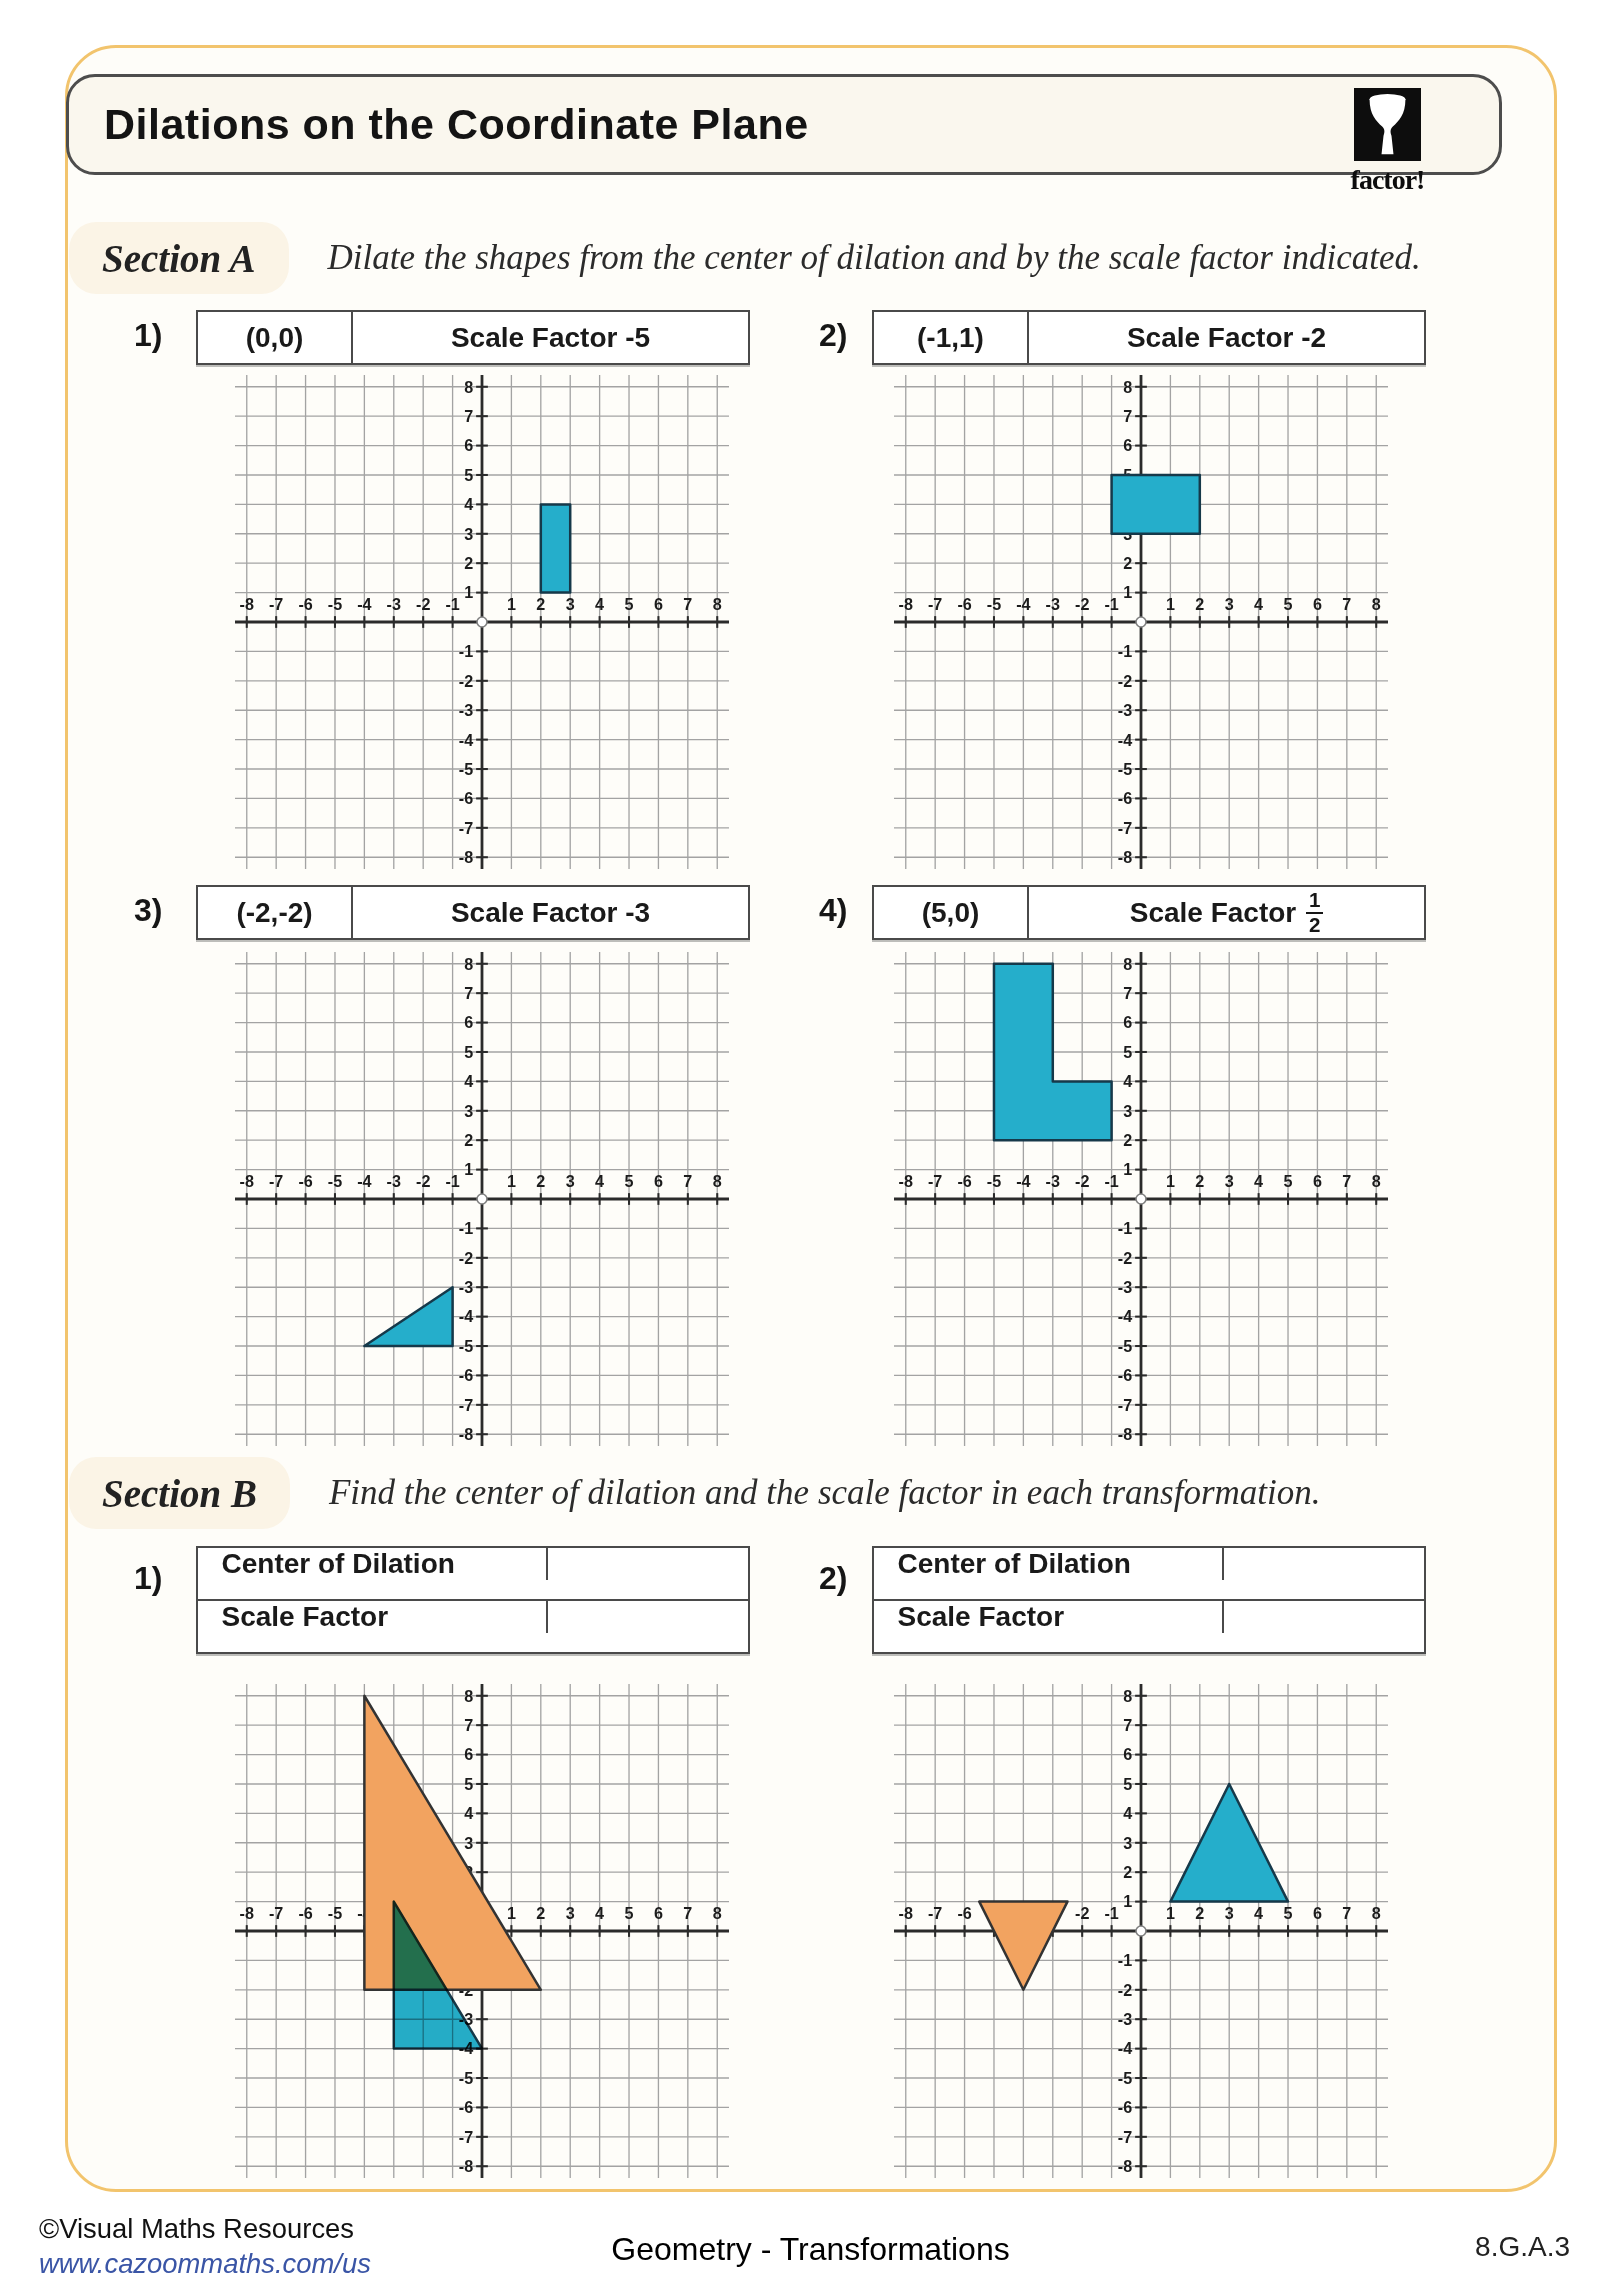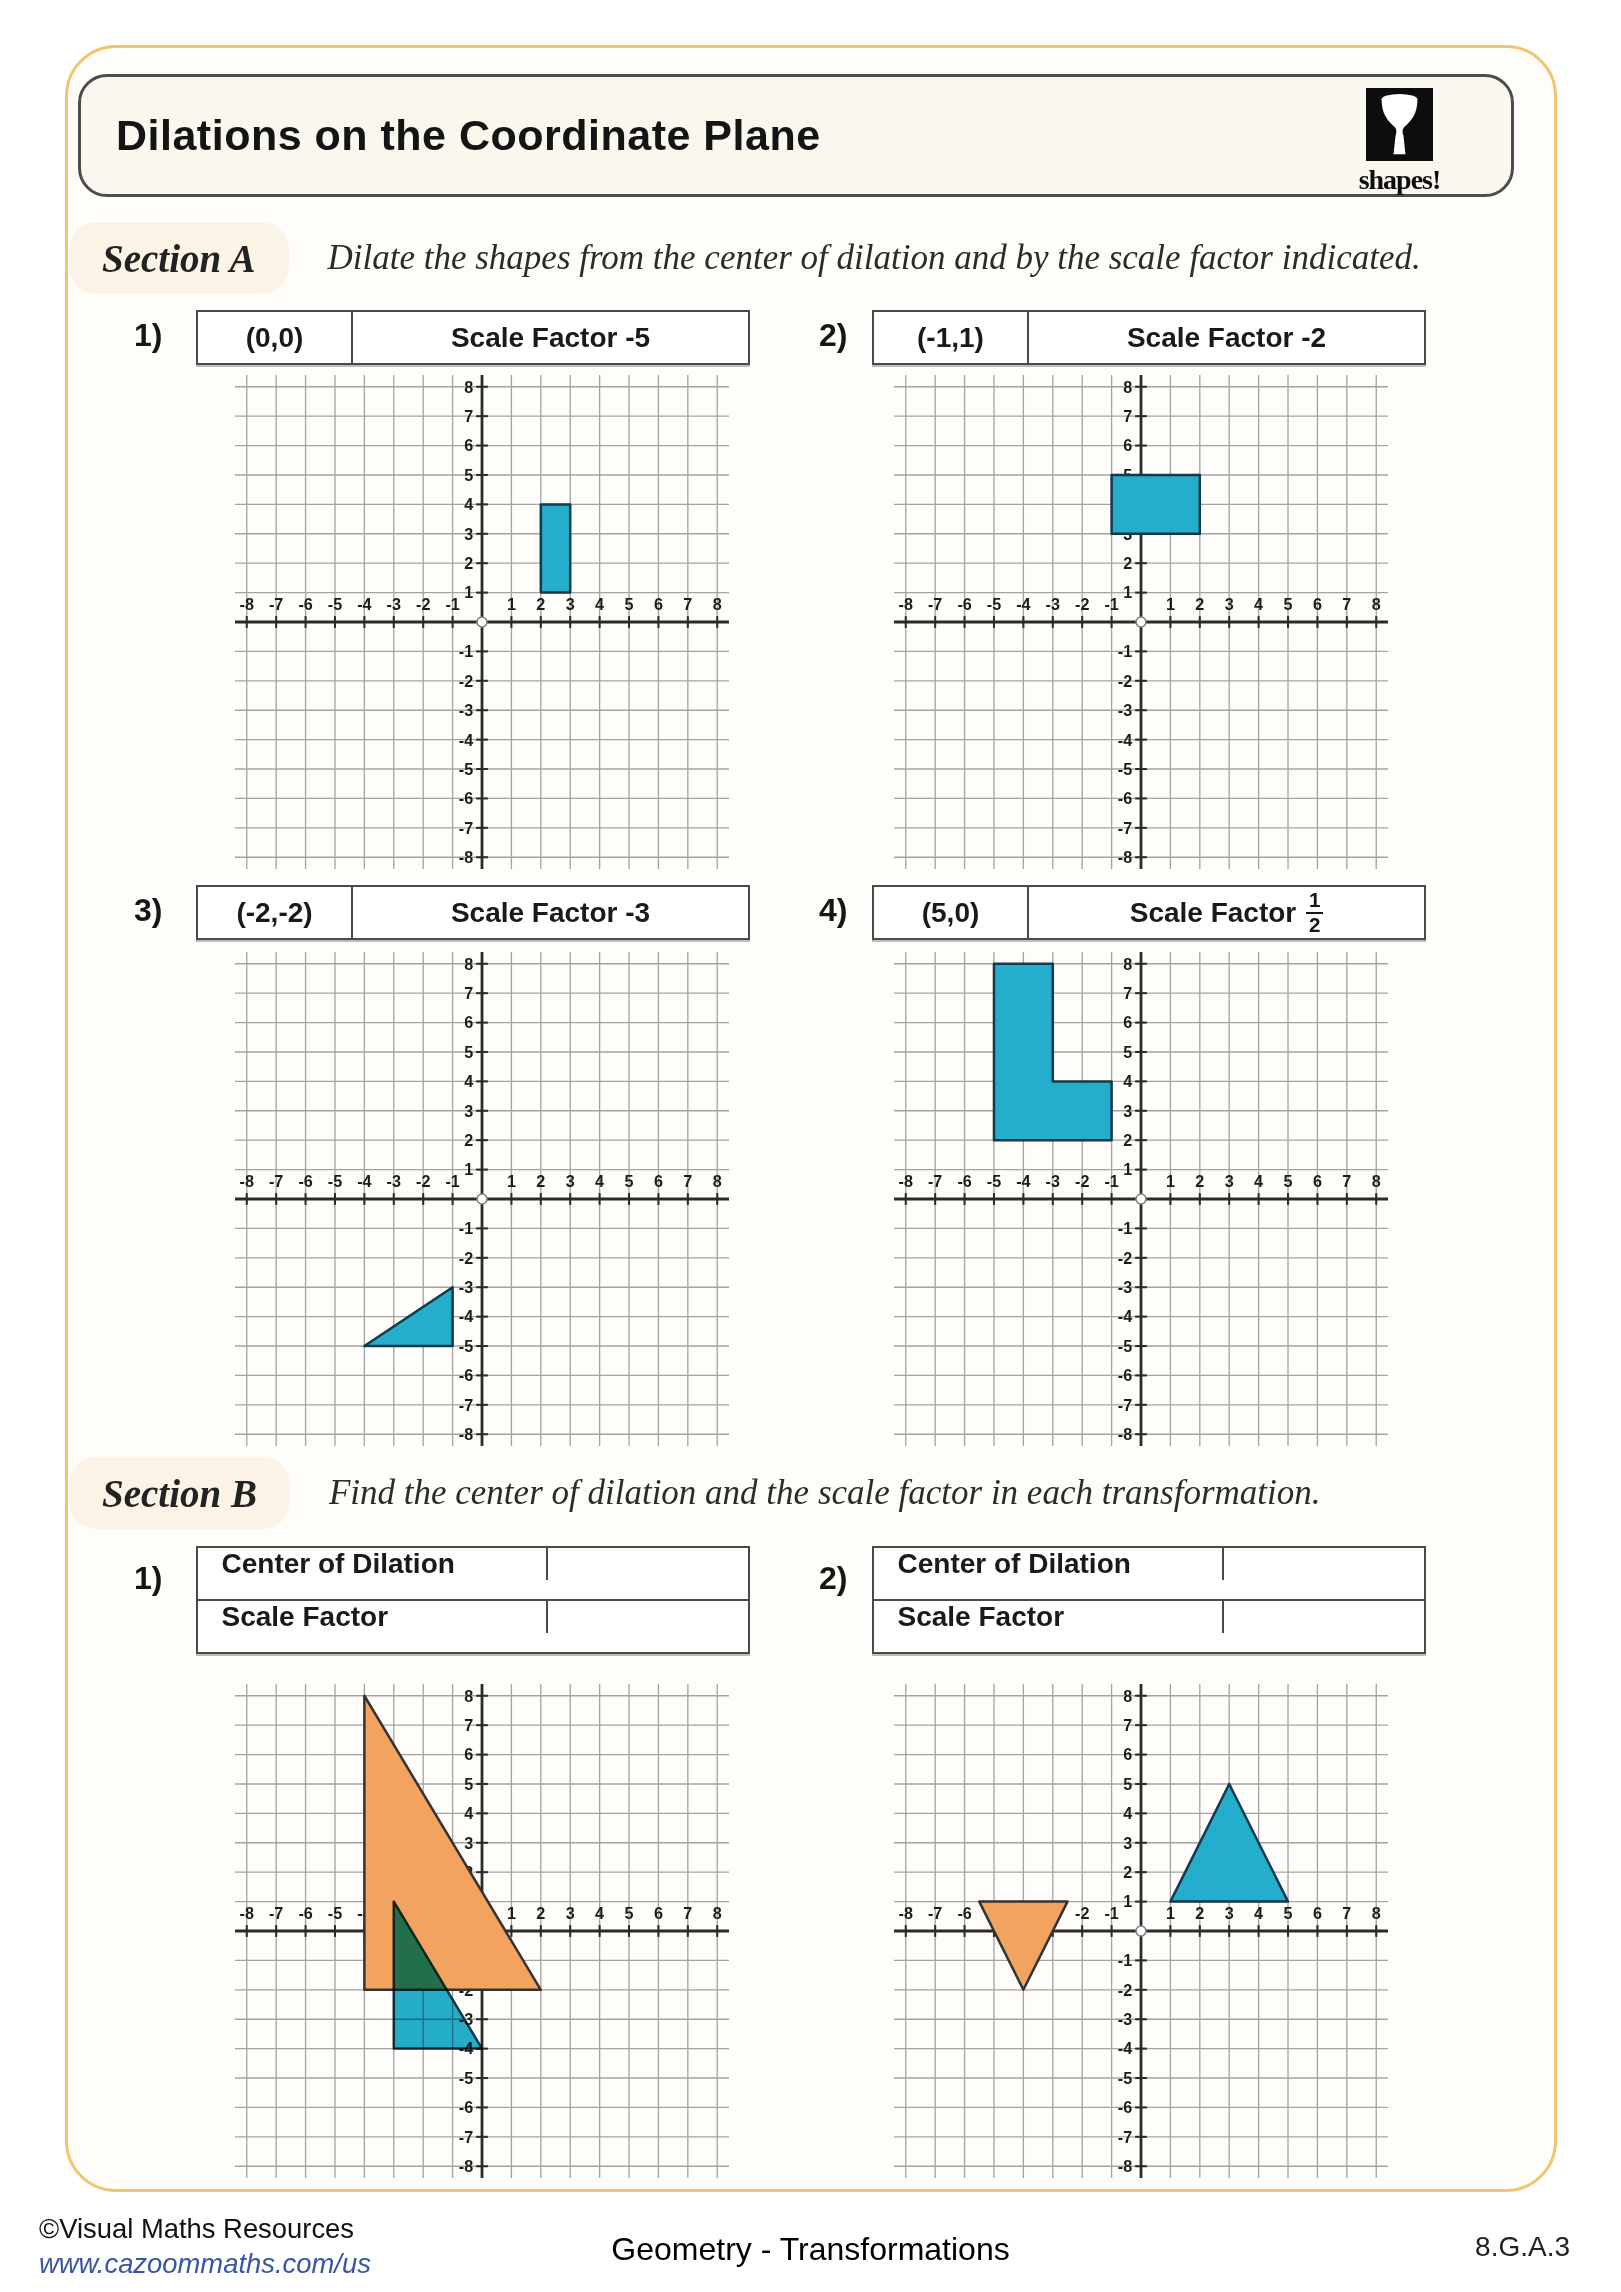--- a/index.html
+++ b/index.html
@@ -4,21 +4,21 @@
 <style>
   html,body{margin:0;padding:0;background:#ffffff;}
   .page{position:relative;width:1621px;height:2293px;background:#ffffff;overflow:hidden;
         font-family:"Liberation Sans",sans-serif;color:#1a1a1a;}
 
   
   .frame{position:absolute;left:65px;top:45px;width:1492px;height:2147px;
          border:3.9px solid #F2C46D;border-radius:51px;background:#FEFDF9;box-sizing:border-box;}
 
   
-  .title-box{position:absolute;left:78px;top:74px;width:1436px;height:123px;
+  .title-box{position:absolute;left:66px;top:74px;width:1436px;height:101px;
              background:#FAF7EE;border:3.9px solid #4D4D4D;border-radius:29px;
              box-sizing:border-box;display:flex;align-items:center;}
   .title{font-size:43px;font-weight:bold;letter-spacing:0.5px;color:#141414;padding-left:35px;}
   .logo{position:absolute;right:43px;top:10.8px;width:137px;text-align:center;}
   .logo-box{display:inline-block;width:67px;height:73px;background:#0d0d0d;}
   .logo-word{font-family:"Liberation Serif",serif;font-weight:bold;font-size:28px;
              letter-spacing:-1px;color:#0d0d0d;margin-top:-1px;}
 
   
   .section-row{position:absolute;left:69px;display:flex;align-items:center;}
@@ -72,21 +72,21 @@
   <div class="title-box">
     <div class="title">Dilations on the Coordinate Plane</div>
     <div class="logo">
       <span class="logo-box">
         <svg viewBox="0 0 100 110" width="67" height="73">
           <rect x="0" y="0" width="100" height="110" fill="#0d0d0d"></rect>
           <ellipse cx="50" cy="17" rx="27" ry="8" fill="#ffffff"></ellipse>
           <path d="M23,17 C23,40 33,50 42,58 C46,62 46,66 44,72 L41,100 L59,100 L56,72 C54,66 54,62 58,58 C67,50 77,40 77,17 Z" fill="#ffffff"></path>
         </svg>
       </span>
-      <div class="logo-word">shapes!</div>
+      <div class="logo-word">factor!</div>
     </div>
   </div>
 
   <div class="section-row" style="top:222px;">
     <span class="section-pill">Section A</span>
     <span class="instruction">Dilate the shapes from the center of dilation and by the scale factor indicated.</span>
   </div>
 
   <div class="pnum" style="left:134px;top:317px;">1)</div>
   <div class="sa-table" style="left:196px;top:310px;">

